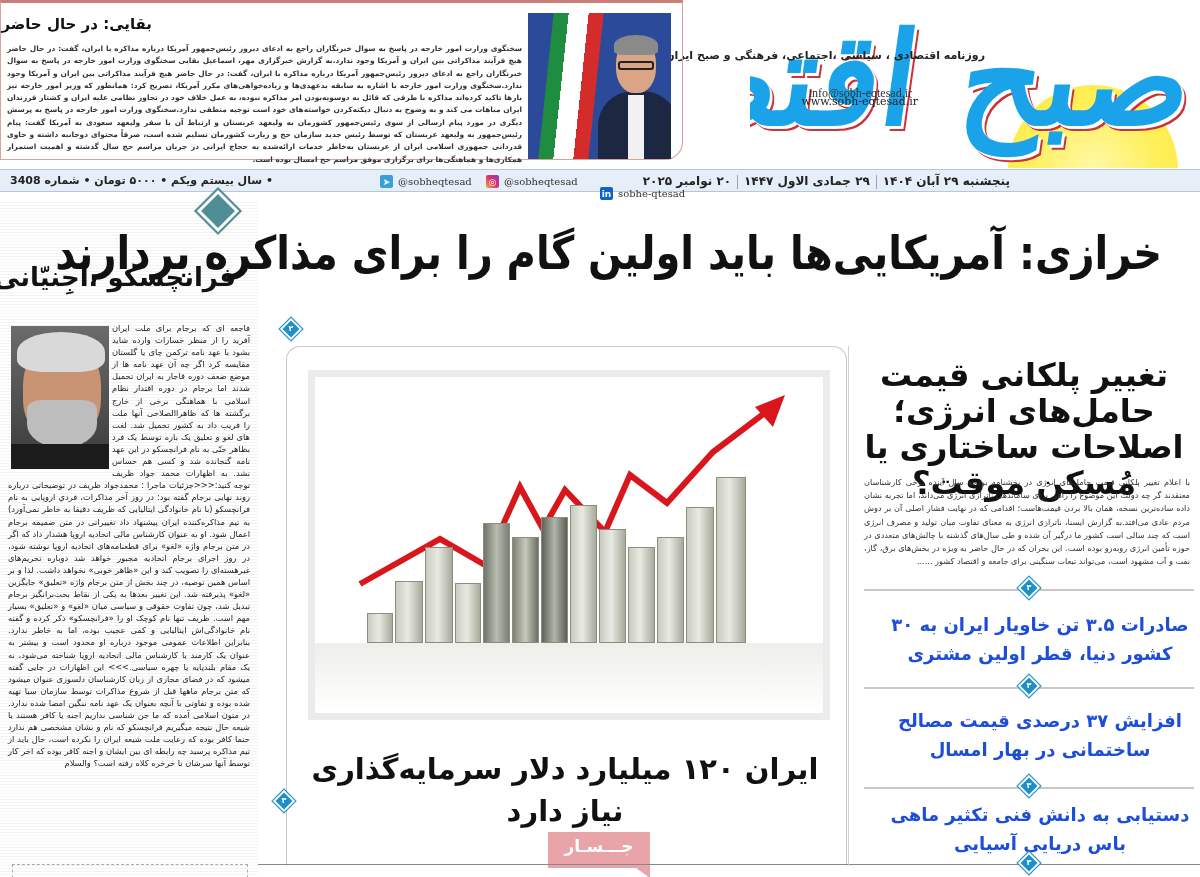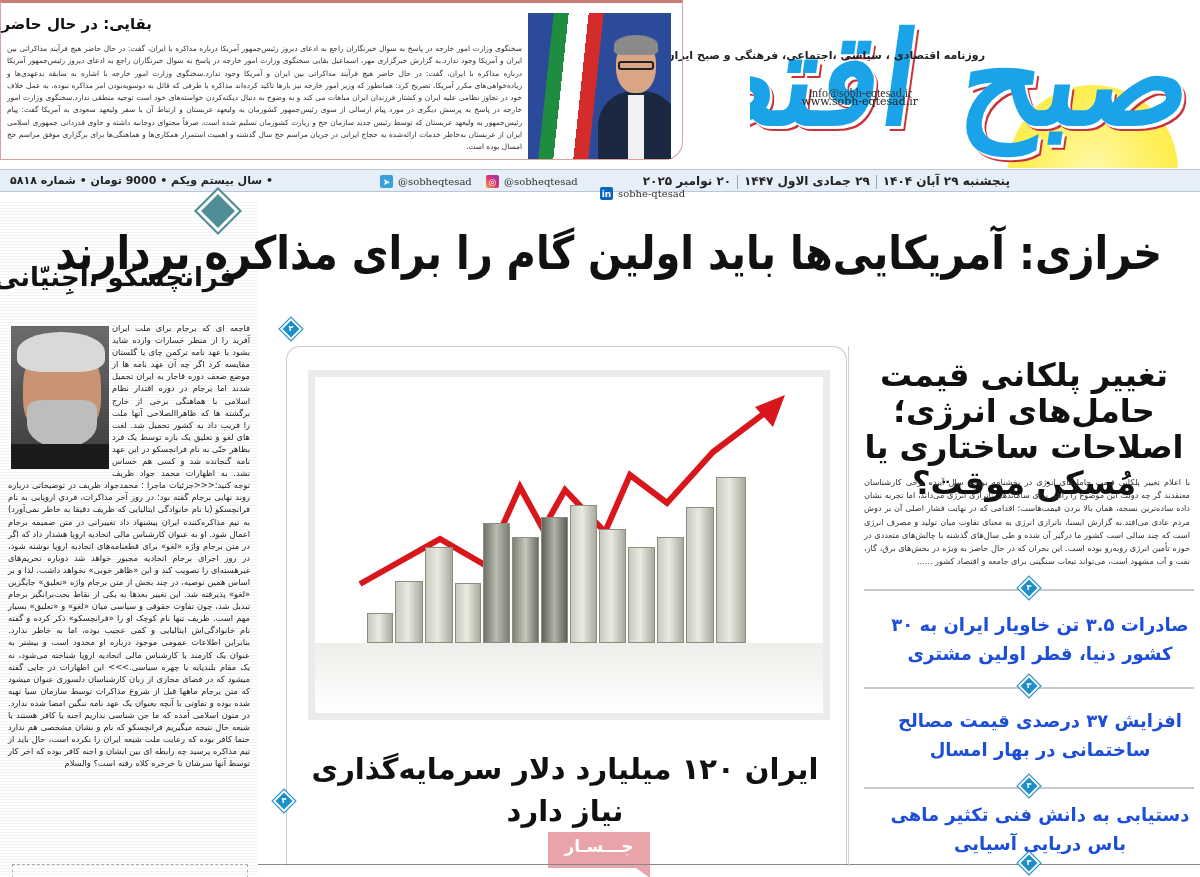--- a/index.html
+++ b/index.html
@@ -20,21 +20,21 @@
 
   .top-story { position: absolute; left: 0; top: 0; width: 683px; height: 160px; border: 1px solid #d7a39e; border-top: 3px solid #c97f77; border-radius: 0 0 18px 0; }
   .top-photo { position: absolute; left: 527px; top: 10px; width: 143px; height: 146px; overflow: hidden; background: #2b4b9a; }
   .top-photo .flag { position: absolute; left: 18px; top: 0; width: 50px; height: 146px; background: linear-gradient(90deg, #1f8d3f 0 30%, #fff 30% 70%, #d42b2b 70%); transform: skewX(-6deg); }
   .top-photo .suit { position: absolute; left: 70px; top: 78px; width: 80px; height: 80px; background: #1c2741; border-radius: 35px 35px 0 0; }
   .top-photo .face { position: absolute; left: 88px; top: 26px; width: 40px; height: 54px; background: #d9a585; border-radius: 45%; }
   .top-photo .hair { position: absolute; left: 86px; top: 22px; width: 44px; height: 20px; background: #8a8a8a; border-radius: 50% 50% 20% 20%; }
   .top-photo .glasses { position: absolute; left: 90px; top: 48px; width: 36px; height: 9px; border: 2px solid #222; border-radius: 3px; }
   .top-photo .shirt { position: absolute; left: 100px; top: 82px; width: 16px; height: 64px; background: #f1f1f1; }
   .top-headline { position: absolute; right: 530px; top: 12px; width: 520px; text-align: center; font-size: 15px; font-weight: bold; color: #111; white-space: nowrap; }
-  .top-body { position: absolute; left: 6px; top: 40px; width: 515px; font-size: 7.4px; line-height: 12.3px; color: #333; text-align: justify; }
+  .top-body { position: absolute; left: 6px; top: 40px; width: 515px; font-size: 7.4px; line-height: 12.3px; color: #333; text-align: justify; font-weight: bold; }
 
   
   .infobar { position: absolute; left: 0; top: 169px; width: 1200px; height: 23px; background: #e6eef8; border-top: 1px solid #b8c6d8; border-bottom: 1px solid #b8c6d8; }
   .date { position: absolute; right: 190px; top: 4px; font-size: 12px; font-weight: bold; color: #222; white-space: nowrap; }
   .date span.sep { display: inline-block; width: 1px; height: 14px; background: #98a6b8; vertical-align: middle; margin: 0 6px; }
   .social { position: absolute; top: 4px; height: 15px; font-family: "DejaVu Serif", serif; font-size: 10px; color: #333; direction: ltr; display: flex; align-items: center; gap: 5px; }
   .social .ic { width: 13px; height: 13px; border-radius: 2px; display: inline-flex; align-items: center; justify-content: center; color: #fff; font-size: 9px; font-family: "DejaVu Sans", sans-serif; font-weight: bold; }
   .ic-linkedin { background: #0a66c2; }
   .ic-instagram { background: linear-gradient(45deg, #f7a53b, #e1306c, #8a3ab9); }
   .ic-telegram { background: #3aa0db; }
@@ -119,21 +119,21 @@
     <span>sobhe-qtesad</span>
   </div>
   <div class="social" style="left:486px;">
     <span class="ic ic-instagram">◎</span>
     <span>@sobheqtesad</span>
   </div>
   <div class="social" style="left:380px;">
     <span class="ic ic-telegram">➤</span>
     <span>@sobheqtesad</span>
   </div>
-  <div class="issue">• سال بیستم ویکم • 9000 تومان • شماره ۵۸۱۸</div>
+  <div class="issue">• سال بیستم ویکم • ۵۰۰۰ تومان • شماره 3408</div>
 </div>
 
 <div class="left-col">
   <div class="diamond"></div>
   <div class="article-title">فرانچسکو ،اَجِنیّانی</div>
   <div class="portrait">
     <div class="bg"></div>
     <div class="head"></div>
     <div class="hair"></div>
     <div class="beard"></div>

